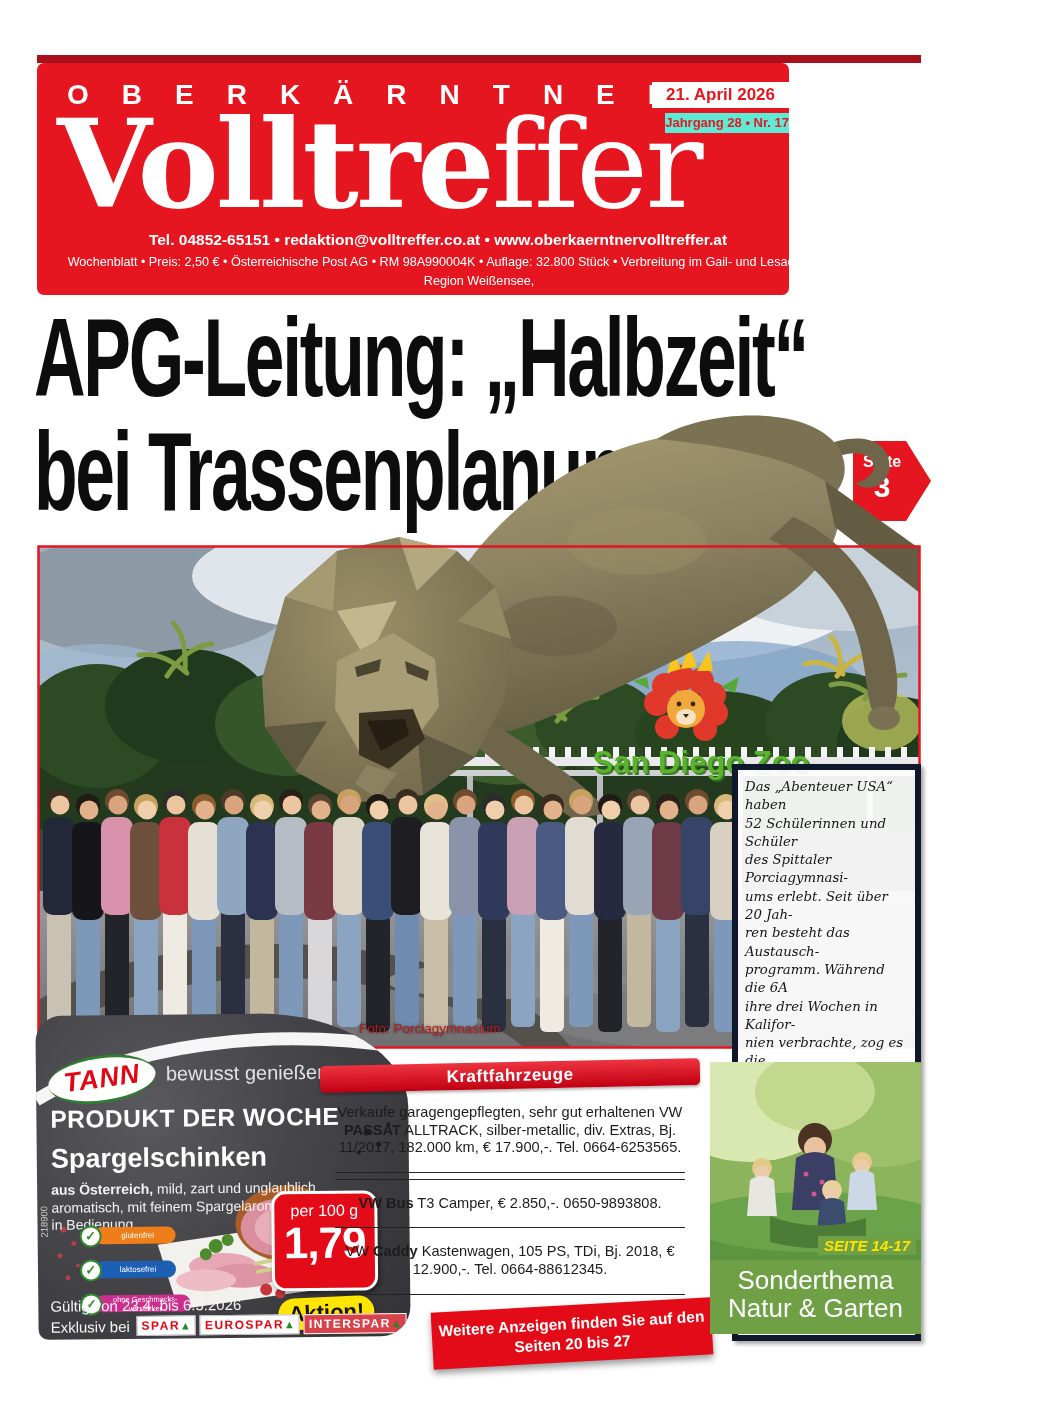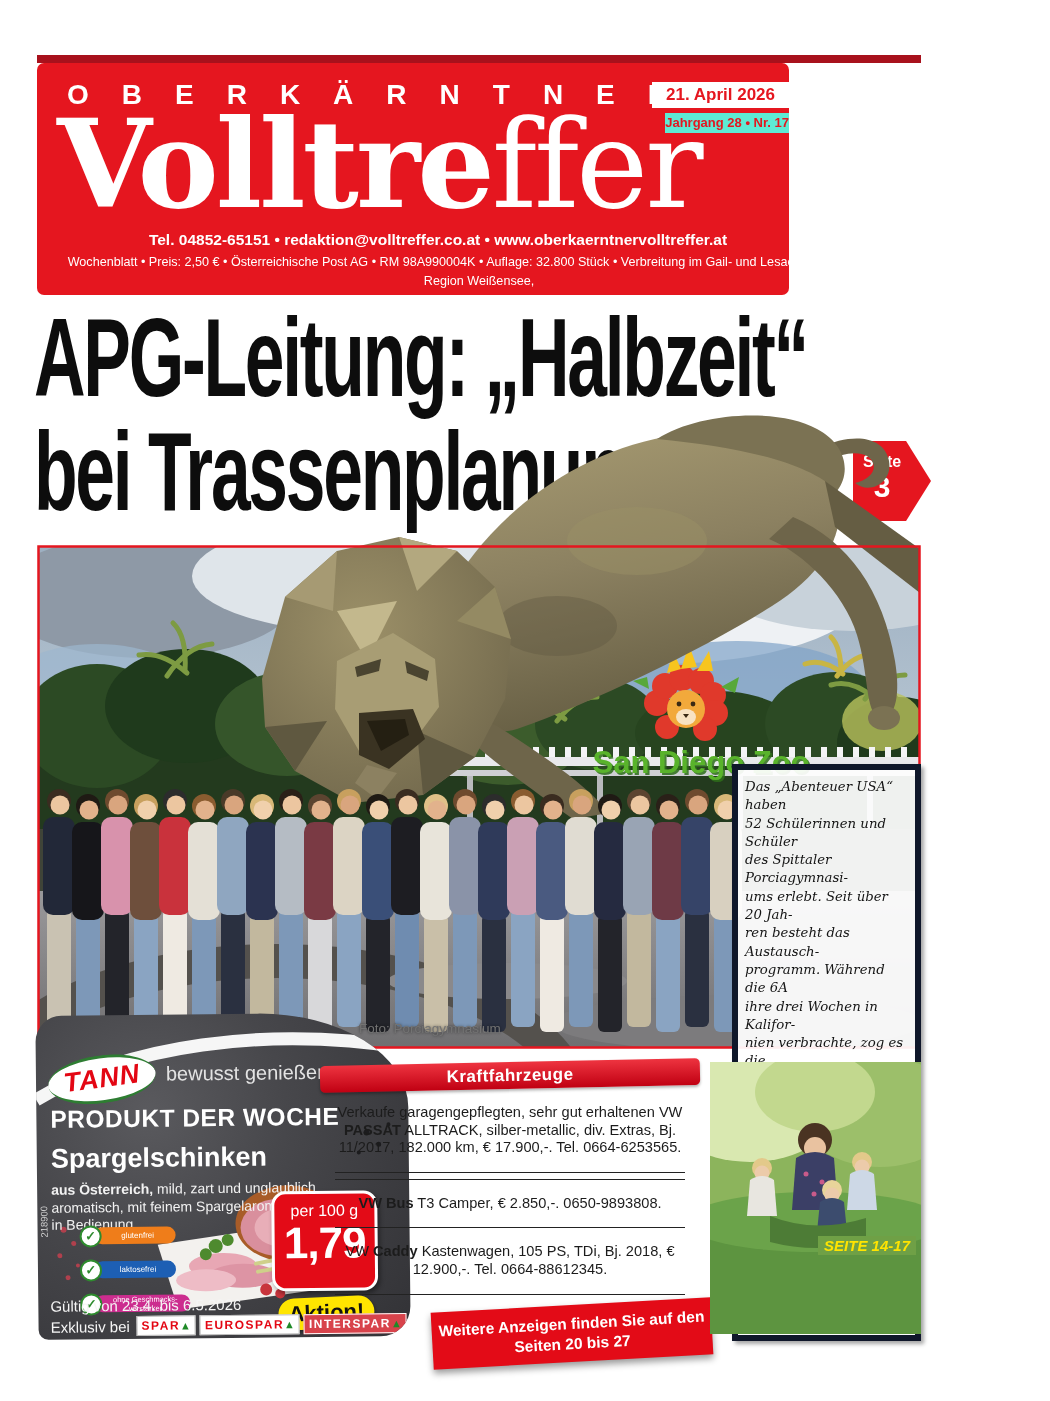--- a/index.html
+++ b/index.html
@@ -31,21 +31,21 @@
         clip-path:polygon(0 0,68% 0,100% 50%,68% 100%,0 100%);color:#fff;text-align:center;}
   .page-badge .pb1{font-weight:bold;font-size:16px;margin:12px 24px 0 4px;}
   .page-badge .pb2{font-weight:bold;font-size:30px;margin:0 24px 0 4px;line-height:32px;}
   
   .photo-wrap{position:absolute;left:37px;top:421px;width:884px;height:630px;}
   .photo-wrap svg{position:absolute;left:0;top:0;overflow:visible;}
   .photo-textbox{position:absolute;left:695px;top:343px;width:163px;background:rgba(255,255,255,.93);
         border:6px solid #0f172a;box-shadow:3px 3px 4px rgba(0,0,0,.35);padding:8px 7px;
         font-family:"DejaVu Serif",serif;font-style:italic;font-size:13.3px;line-height:18.3px;
         color:#141414;white-space:pre-line;}
-  .photo-credit{position:absolute;left:322px;top:600px;color:#737373;font-size:13.5px;
+  .photo-credit{position:absolute;left:322px;top:600px;color:#b91c1c;font-size:13.5px;
         text-shadow:0 0 3px rgba(0,0,0,.6);}
   
   .tann{position:absolute;left:37px;top:1014px;width:372px;height:324px;
         background:radial-gradient(circle at 30% 30%,#5a5a5e 0%,#47474b 40%,#323236 100%);
         border-radius:26px 150px 30px 10px / 26px 95px 30px 10px;transform:rotate(-.6deg);
         color:#fff;overflow:hidden;}
   .tann svg{position:absolute;left:0;top:0;}
   .tann-logo{position:absolute;left:12px;top:40px;width:108px;height:42px;background:#fff;
         border-radius:50%;border-top:3px solid #2e7d32;border-bottom:3px solid #2e7d32;
         transform:rotate(-7deg);text-align:center;color:#e30613;font-weight:800;font-style:italic;
@@ -563,15 +563,19 @@
         <circle cx="152" cy="100" r="10" fill="#e3c98a"></circle>
         <circle cx="152" cy="105" r="7.5" fill="#eccbaa"></circle>
         <path d="M140,112 q12,-8 24,0 l3,36 h-30 z" fill="#cdd8e6"></path>
         <circle cx="122" cy="128" r="10" fill="#e8d49a"></circle>
         <circle cx="122" cy="133" r="7.5" fill="#eccbaa"></circle>
         <path d="M110,140 q12,-8 24,0 l3,30 h-30 z" fill="#3c4c6e"></path>
         <path d="M60,154 q45,18 96,2 l0,24 q-50,12 -96,0 z" fill="#4d7c36"></path>
       </g>
     </svg>
     <div class="garden-chip">SEITE 14-17</div>
+    <div class="garden-band">
+      <div>Sonderthema</div>
+      <div>Natur &amp; Garten</div>
+    </div>
   </div>
 
 </div>
 
 </body></html>

